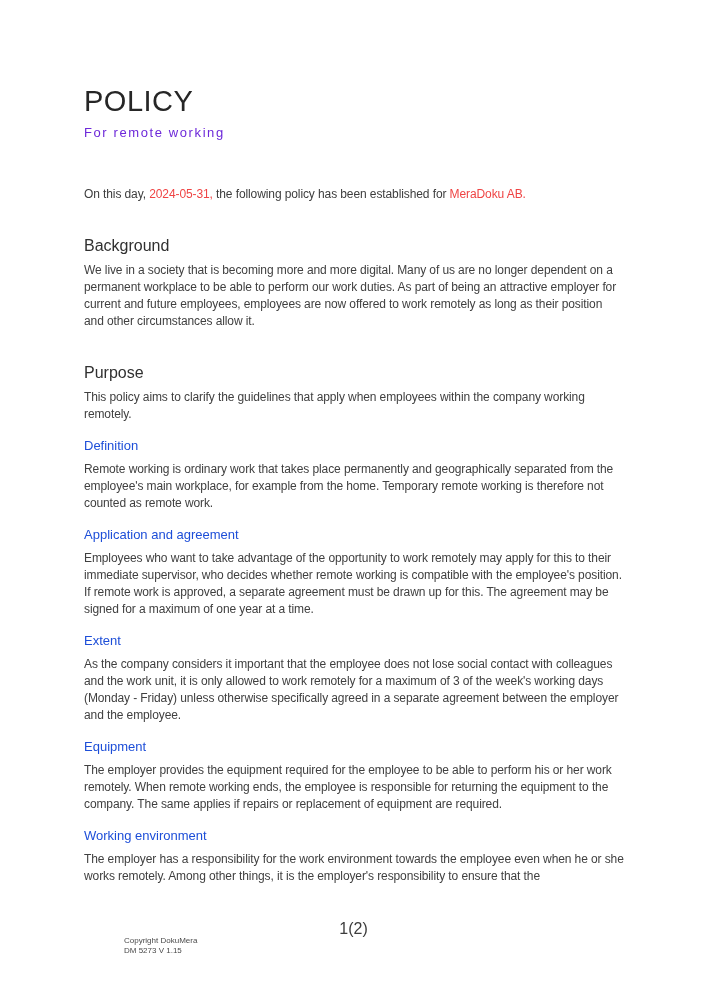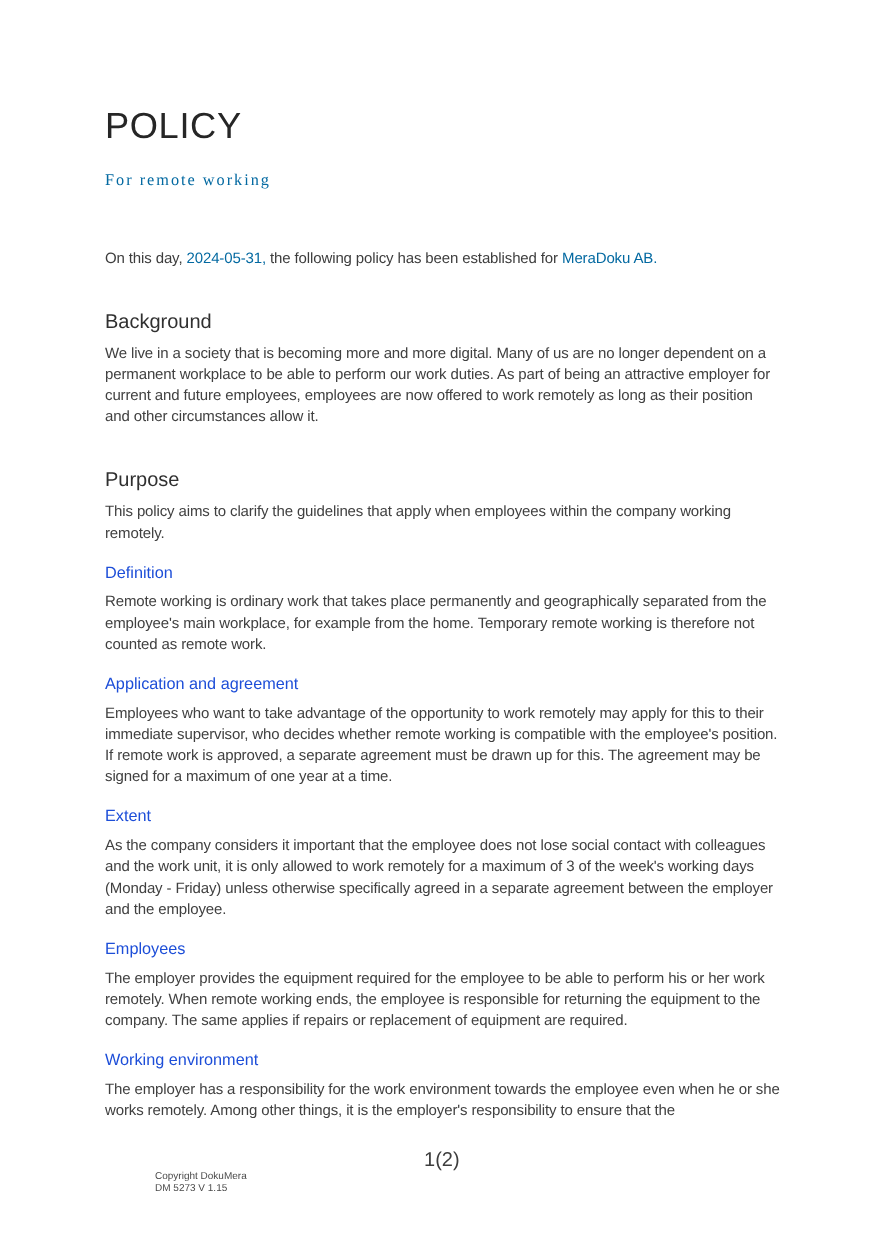--- a/index.html
+++ b/index.html
@@ -25,34 +25,33 @@
     width: 541px;
   }
   .doc-title {
     font-size: 29px;
     font-weight: 300;
     color: #262626;
     letter-spacing: 0.5px;
     line-height: 1.05;
   }
   .doc-subtitle {
-    margin-top: 20px;
+    margin-top: 9px;
     font-size: 13px;
-    color: #0369a1;
+    color: #6d28d9;
     letter-spacing: 1.6px;
-    font-family: Liberation Serif, serif;
   }
   .intro-line {
     margin-top: 46px;
     font-size: 12px;
     line-height: 17px;
     color: #3d3d3d;
     letter-spacing: -0.1px;
   }
-  .red { color: #0369a1; }
+  .red { color: #ef4444; }
   h2.section-heading {
     font-size: 16px;
     font-weight: 400;
     color: #303030;
     line-height: 19px;
   }
   .mt-section { margin-top: 33px; }
   .mt-guidelines { margin-top: 28px; }
   h3.sub-heading {
     font-size: 13px;
@@ -115,21 +114,21 @@
       <h3 class="sub-heading">Application and agreement</h3>
       <p class="body-text">Employees who want to take advantage of the opportunity to work remotely may apply for this to their immediate supervisor, who decides whether remote working is compatible with the employee's position. If remote work is approved, a separate agreement must be drawn up for this. The agreement may be signed for a maximum of one year at a time.</p>
     </div>
 
     <div class="sub-block">
       <h3 class="sub-heading">Extent</h3>
       <p class="body-text">As the company considers it important that the employee does not lose social contact with colleagues and the work unit, it is only allowed to work remotely for a maximum of 3 of the week's working days (Monday - Friday) unless otherwise specifically agreed in a separate agreement between the employer and the employee.</p>
     </div>
 
     <div class="sub-block">
-      <h3 class="sub-heading">Employees</h3>
+      <h3 class="sub-heading">Equipment</h3>
       <p class="body-text">The employer provides the equipment required for the employee to be able to perform his or her work remotely. When remote working ends, the employee is responsible for returning the equipment to the company. The same applies if repairs or replacement of equipment are required.</p>
     </div>
 
     <div class="sub-block">
       <h3 class="sub-heading">Working environment</h3>
       <p class="body-text">The employer has a responsibility for the work environment towards the employee even when he or she works remotely. Among other things, it is the employer's responsibility to ensure that the</p>
     </div>
 
   </div>
 

